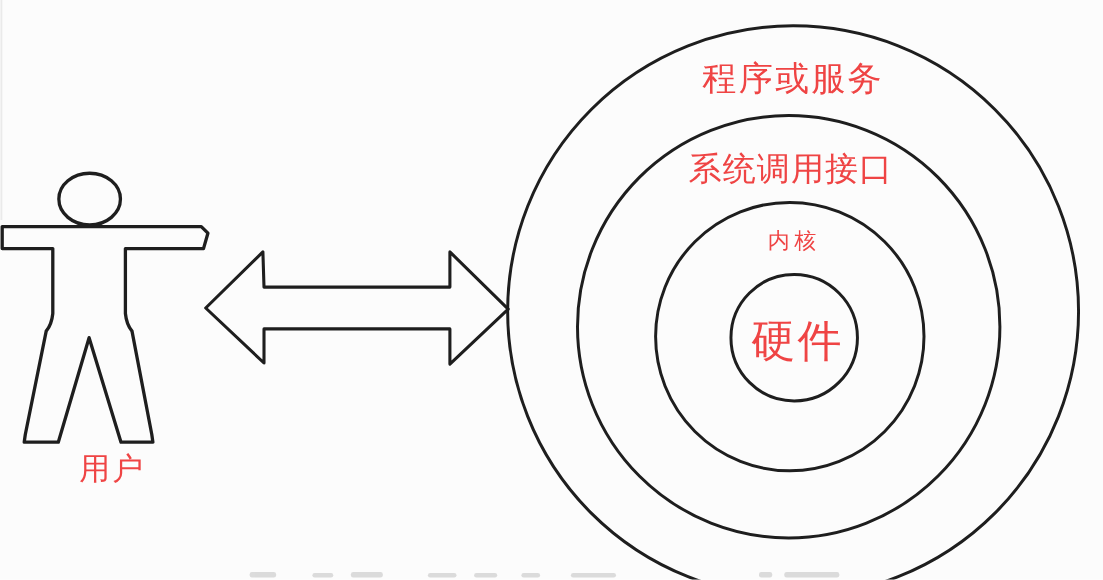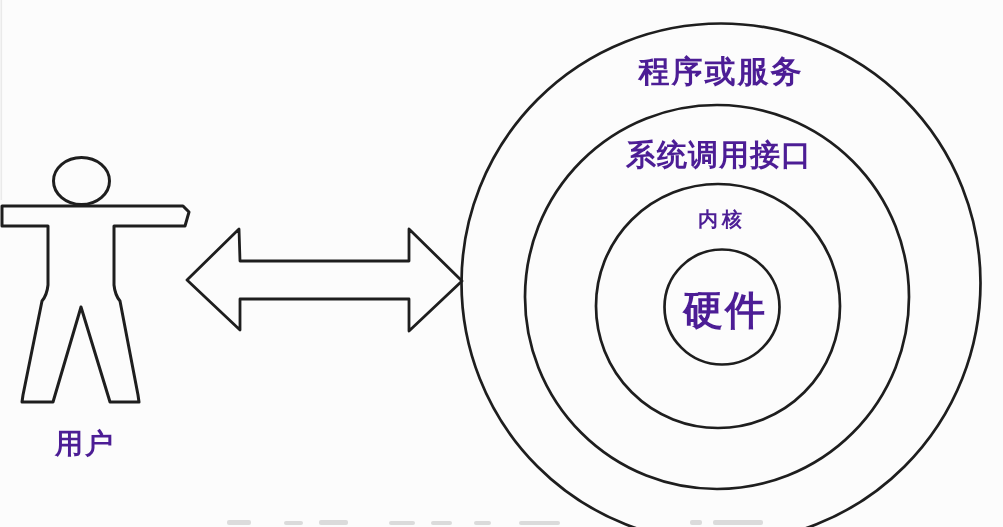--- a/index.html
+++ b/index.html
@@ -18,31 +18,31 @@
   .diagram-svg {
     position: absolute;
     left: 0;
     top: 0;
     width: 1003px;
     height: 527px;
   }
   .label {
     position: absolute;
     transform: translate(-50%, -50%);
-    color: #4c1d95;
-    font-weight: 700;
+    color: #ef4444;
+    font-weight: 400;
     white-space: nowrap;
     line-height: 1;
     user-select: none;
   }
   .label-outer-ring   { left: 721px; top: 71px;  font-size: 31px; letter-spacing: 2px; }
   .label-syscall-ring { left: 719px; top: 155px; font-size: 30px; letter-spacing: 1px; text-align: right; }
   .label-kernel-ring  { left: 722px; top: 219px; font-size: 20px; letter-spacing: 4px; }
   .label-hardware     { left: 725px; top: 311px; font-size: 40px; letter-spacing: 2px; }
-  .label-user         { left: 85px;  top: 427px; font-size: 28px; letter-spacing: 2px; margin-top: 17px; }
+  .label-user         { left: 102px;  top: 427px; font-size: 28px; letter-spacing: 2px; }
 </style>
 </head>
 <body>
 
 <div class="canvas">
 
   <svg class="diagram-svg" viewBox="0 0 1003 527">
 
     <circle cx="721" cy="283" r="259.5" fill="none" stroke="#1e1e1e" stroke-width="2.7"></circle>
     <circle cx="717" cy="297" r="192" fill="none" stroke="#1e1e1e" stroke-width="2.7"></circle>

